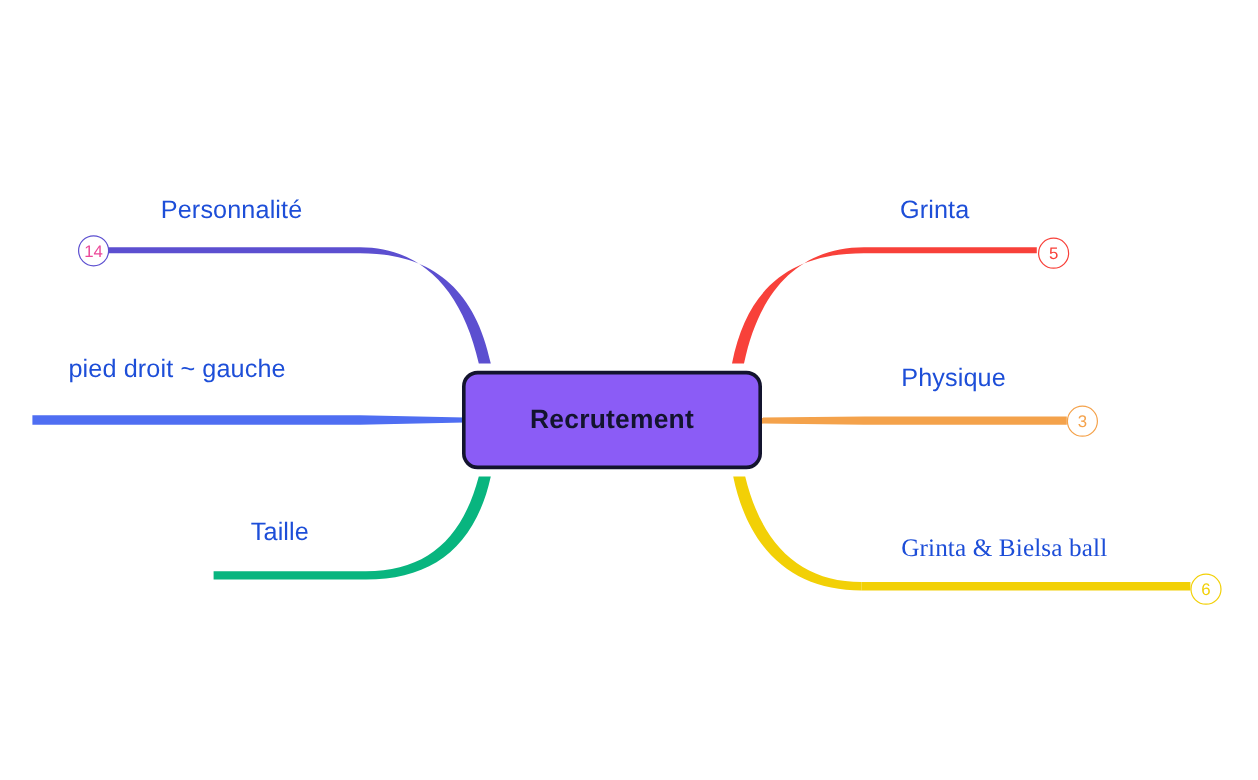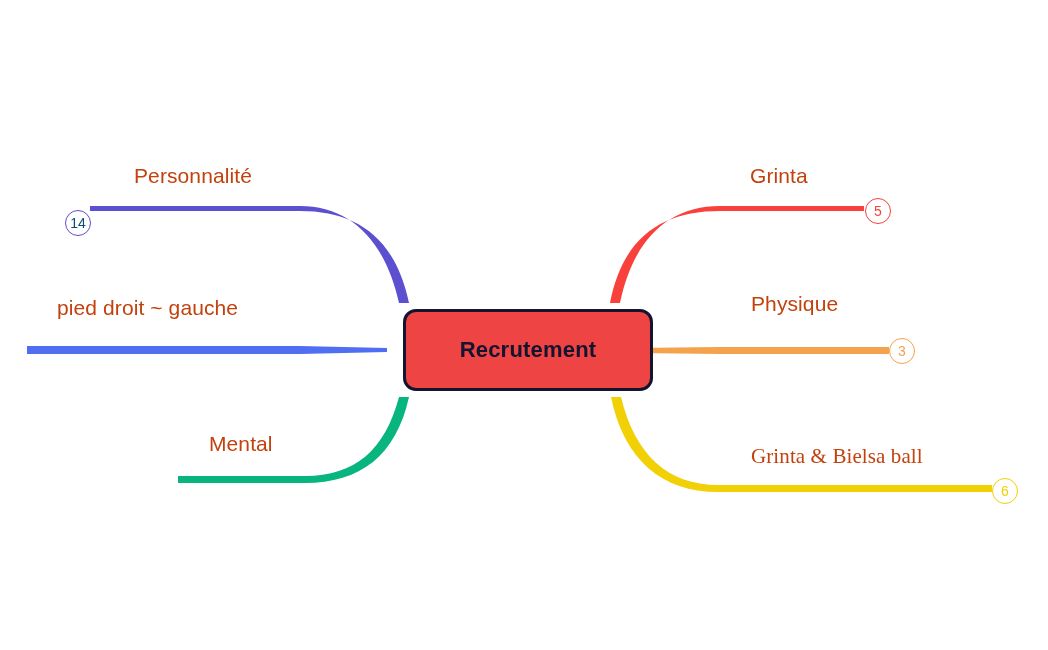--- a/index.html
+++ b/index.html
@@ -21,21 +21,21 @@
   #branch-canvas {
     position: absolute;
     left: 0;
     top: 0;
     width: 1048px;
     height: 650px;
   }
   .branch-label {
     position: absolute;
     font-size: 21px;
-    color: #c2410c;
+    color: #1d4ed8;
     white-space: nowrap;
     letter-spacing: 0.1px;
   }
   .branch-label.align-left {
     text-align: left;
   }
   .badge {
     position: absolute;
     width: 26px;
     height: 26px;
@@ -90,32 +90,32 @@
     <path d="M 720 211 L 864 211 L 864 206 L 720 206 Z" fill="#f8413a"></path>
     <path d="M 720 206 C 668 206 633 240 620 303 L 610 303 C 623 236 663 211 720 211 Z" fill="#f8413a"></path>
 
     <path d="M 720 354 L 889 354 L 889 347 L 720 347 Z" fill="#f4a24b"></path>
     <path d="M 720 347 L 634 348 L 634 353 L 720 354 Z" fill="#f4a24b"></path>
 
     <path d="M 718 492 L 992 492 L 992 485 L 718 485 Z" fill="#f2d006"></path>
     <path d="M 718 485 C 668 485 635 455 621 397 L 611 397 C 624 460 662 492 718 492 Z" fill="#f2d006"></path>
   </svg>
 
-  <div id="central-node" style="border-color: rgb(19, 20, 46); background: #ef4444; margin-left: 18px;">
+  <div id="central-node" style="border-color: rgb(19, 20, 46); background: #8b5cf6;">
     <span id="central-node-title" style="color: rgb(19, 20, 46);">Recrutement</span>
   </div>
 
   <div id="labels-layer">
       <div class="branch-label align-left" style="left: 134px; top: 164px;">Personnalité</div>
       <div class="branch-label align-left" style="left: 57px; top: 296px;">pied droit ~ gauche</div>
-      <div class="branch-label align-left" style="left: 209px; top: 432px;">Mental</div>
+      <div class="branch-label align-left" style="left: 209px; top: 432px;">Taille</div>
       <div class="branch-label align-left" style="left: 750px; top: 164px;">Grinta</div>
-      <div class="branch-label align-left" style="left: 751px; top: 292px;">Physique</div>
+      <div class="branch-label align-left" style="left: 751px; top: 304px;">Physique</div>
       <div class="branch-label align-left" style="left: 751px; top: 444px; font-family: Liberation Serif, serif;">Grinta &amp; Bielsa ball</div>
     </div>
   <div id="badges-layer">
-      <div class="badge" style="left: 65px; top: 210px; border-color: rgb(92, 79, 208); color: #0c4a6e;">14</div>
+      <div class="badge" style="left: 65px; top: 196px; border-color: rgb(92, 79, 208); color: #ec4899;">14</div>
       <div class="badge" style="left: 865px; top: 198px; border-color: rgb(248, 65, 58); color: rgb(248, 65, 58);">5</div>
       <div class="badge" style="left: 889px; top: 338px; border-color: rgb(244, 162, 75); color: rgb(244, 162, 75);">3</div>
       <div class="badge" style="left: 992px; top: 478px; border-color: rgb(242, 208, 6); color: rgb(242, 208, 6);">6</div>
     </div>
 
 </div>
 
 </body></html>

